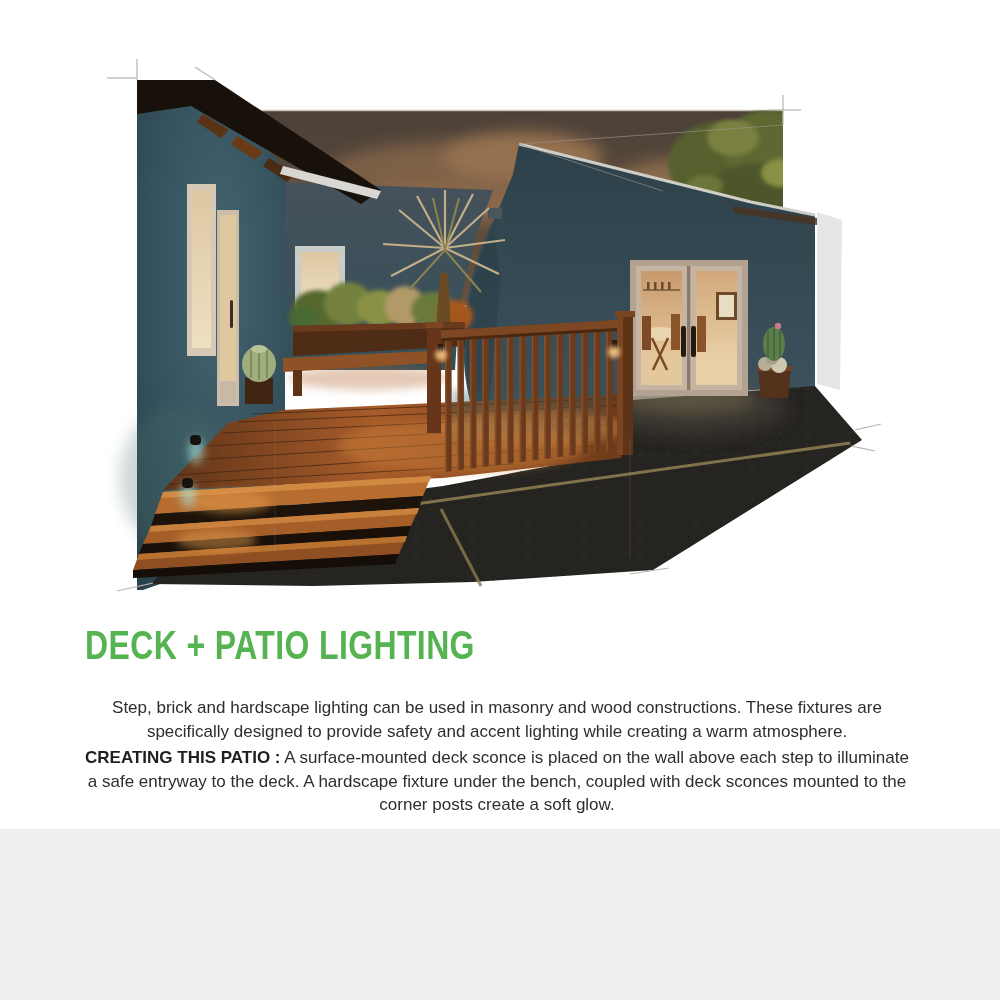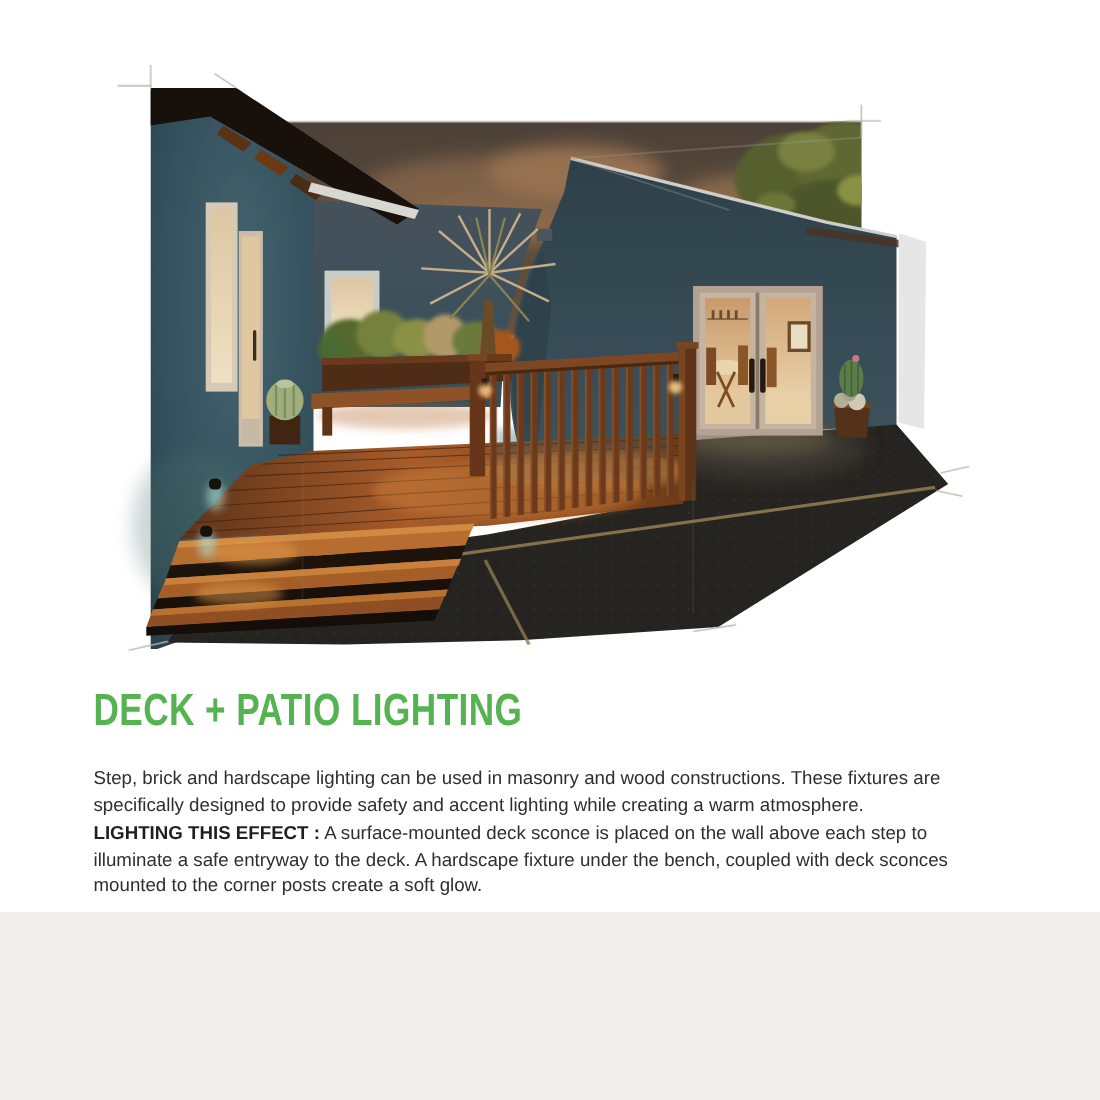--- a/index.html
+++ b/index.html
@@ -3,21 +3,21 @@
 <meta charset="utf-8">
 <style>
   html,body{margin:0;padding:0;background:#ffffff;}
   .page{position:relative;width:1000px;height:1000px;background:#ffffff;overflow:hidden;
         font-family:"Liberation Sans", sans-serif;margin-top:15px;}
   .scene{position:absolute;left:133px;top:63px;width:732px;height:510px;overflow:visible;}
   .scene svg{overflow:visible;display:block;}
   .content{position:absolute;left:0;top:0;width:1000px;}
   .headline{position:absolute;left:85px;top:610px;font-size:41px;font-weight:bold;line-height:1;
             letter-spacing:.5px;transform:scaleX(.78);transform-origin:left center;white-space:nowrap;}
-  .body-copy{position:absolute;left:85px;width:824px;font-size:17px;line-height:23.5px;color:#2e2e2e;}
+  .body-copy{position:absolute;left:85px;width:824px;font-size:17px;line-height:23.5px;color:#2e2e2e;text-align:center;}
   .p1{top:664px;}
   .p2{top:714px;}
   .effect-lead{font-weight:bold;color:#1f1f1f;}
   .band{position:absolute;left:0;top:814px;width:1000px;height:186px;}
 </style>
 </head>
 <body>
 
 <div class="page">
 
@@ -329,21 +329,21 @@
         <line x1="718" y1="368" x2="742" y2="373"></line>
         <line x1="497" y1="496" x2="536" y2="490"></line>
         <line x1="-16" y1="513" x2="20" y2="505"></line>
       </g>
     </svg>
   </div>
 
   <div class="content">
     <div class="headline" style="color: rgb(85, 180, 81);">DECK + PATIO LIGHTING</div>
     <p class="body-copy p1">Step, brick and hardscape lighting can be used in masonry and wood constructions. These fixtures are specifically designed to provide safety and accent lighting while creating a warm atmosphere.</p>
-    <p class="body-copy p2"><span class="effect-lead">LIGHTING THIS EFFECT :</span><span> A surface-mounted deck sconce is placed on the wall above each step to illuminate a safe entryway to the deck. A hardscape fixture under the bench, coupled with deck sconces mounted to the corner posts create a soft glow.</span></p>
+    <p class="body-copy p2"><span class="effect-lead">CREATING THIS PATIO :</span><span> A surface-mounted deck sconce is placed on the wall above each step to illuminate a safe entryway to the deck. A hardscape fixture under the bench, coupled with deck sconces mounted to the corner posts create a soft glow.</span></p>
   </div>
 
   <div class="band" style="background: rgb(240, 239, 238);">
     
     
   </div>
 
 </div>
 
 </body></html>

